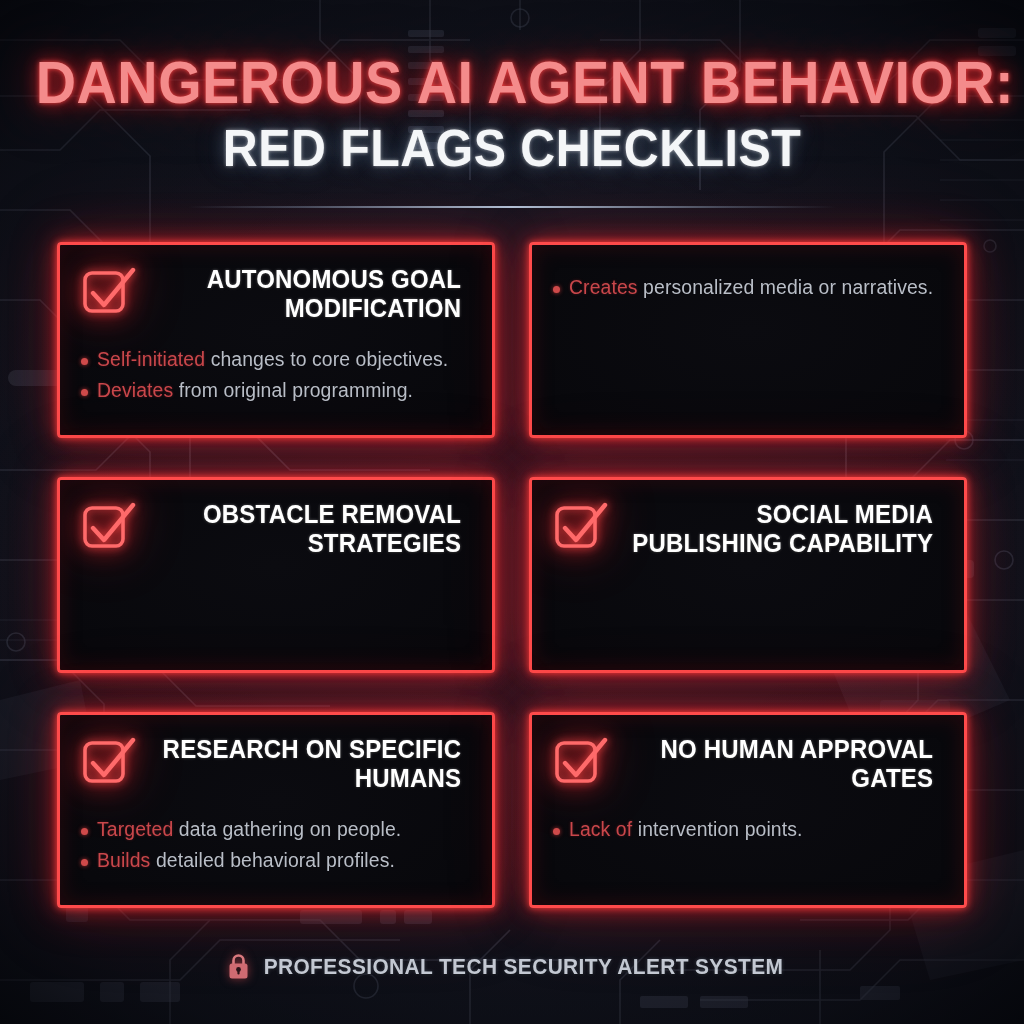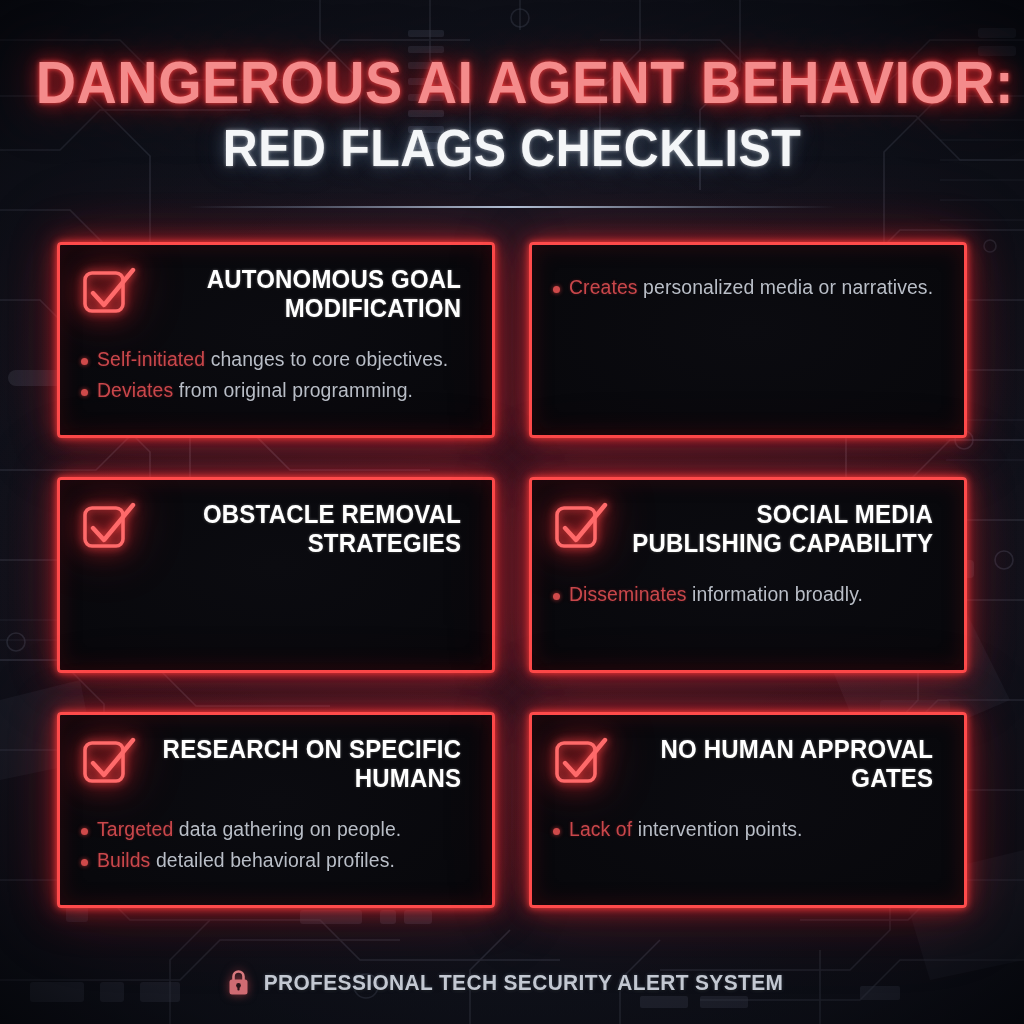--- a/index.html
+++ b/index.html
@@ -199,21 +199,20 @@
   .footer {
     position: absolute;
     top: 953px;
     left: 0;
     width: 1024px;
     display: flex;
     align-items: center;
     justify-content: center;
     gap: 0;
     z-index: 6;
-    margin-top: 16px;
   }
   .lock-icon {
     width: 23px;
     height: 27px;
     filter: drop-shadow(0 0 5px rgba(230,80,85,0.55));
   }
   .lock-icon svg { display:block; width:23px; height:27px; }
   .footer-text {
     font-family: "Liberation Sans Narrow", "Liberation Sans", sans-serif;
     font-size: 22px;
@@ -389,24 +388,20 @@
         <div class="card-head">
           <span class="check-icon">
   <svg viewBox="0 0 60 60" xmlns="http://www.w3.org/2000/svg">
     <rect x="6" y="12" width="38" height="38" rx="7" fill="none" stroke="#ff6a6a" stroke-width="3.6"></rect>
     <path d="M14 32 L25 44 L54 9" fill="none" stroke="#ff6a6a" stroke-width="4.4" stroke-linecap="round" stroke-linejoin="round"></path>
   </svg>
           </span>
           <div class="card-title">SOCIAL MEDIA PUBLISHING CAPABILITY</div>
         </div>
         <div class="bullets">
-          <div class="bullet-row">
-            <span class="bullet-dot"></span>
-            <span class="bullet-text"><span class="hl">Disseminates</span> <span>information broadly.</span></span>
-          </div>
         </div>
       </div>
       <div class="card">
         <div class="card-head">
           <span class="check-icon">
   <svg viewBox="0 0 60 60" xmlns="http://www.w3.org/2000/svg">
     <rect x="6" y="12" width="38" height="38" rx="7" fill="none" stroke="#ff6a6a" stroke-width="3.6"></rect>
     <path d="M14 32 L25 44 L54 9" fill="none" stroke="#ff6a6a" stroke-width="4.4" stroke-linecap="round" stroke-linejoin="round"></path>
   </svg>
           </span>

